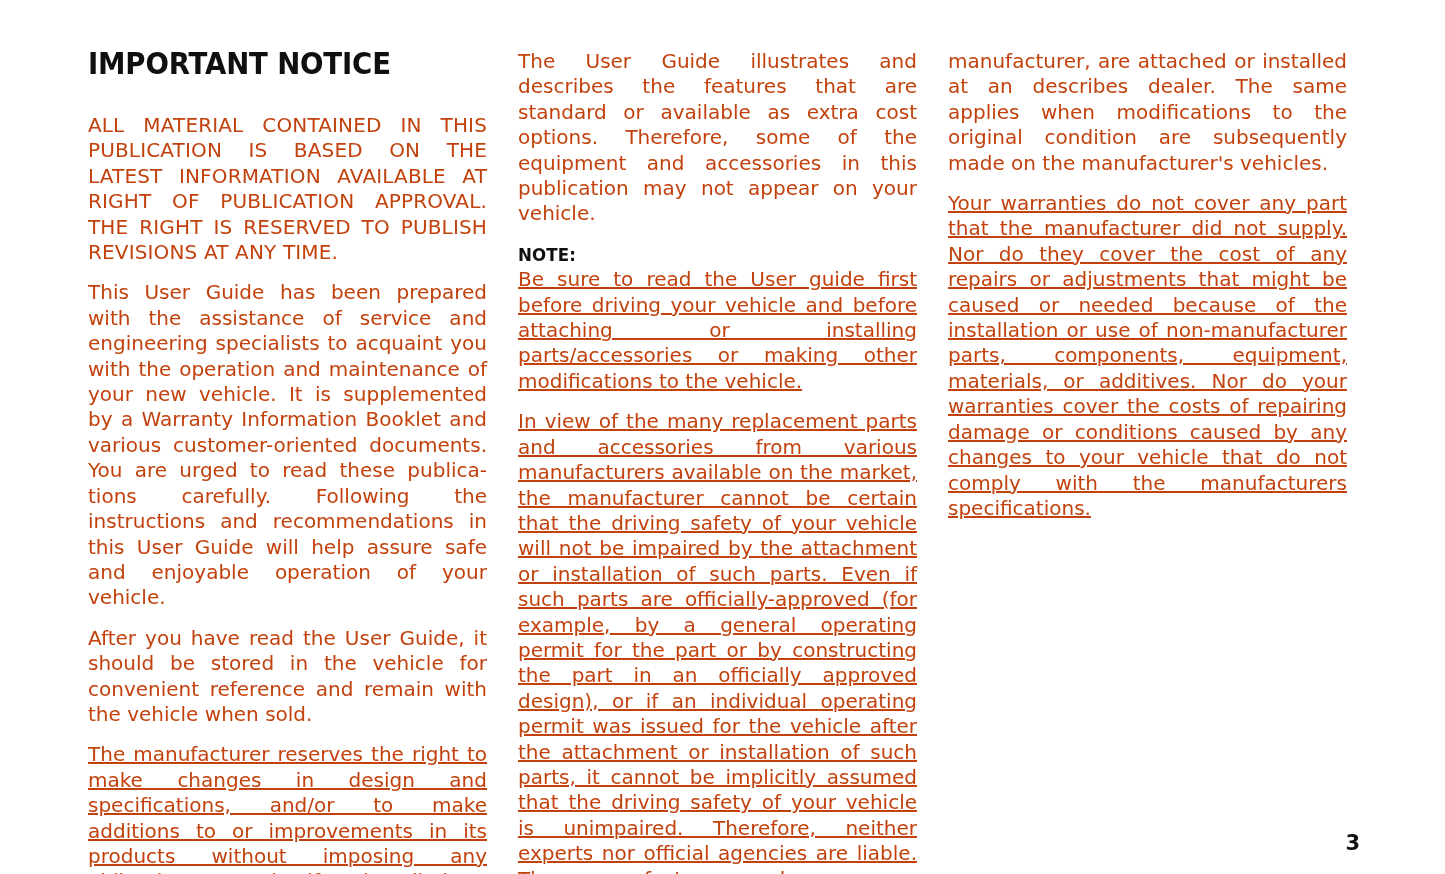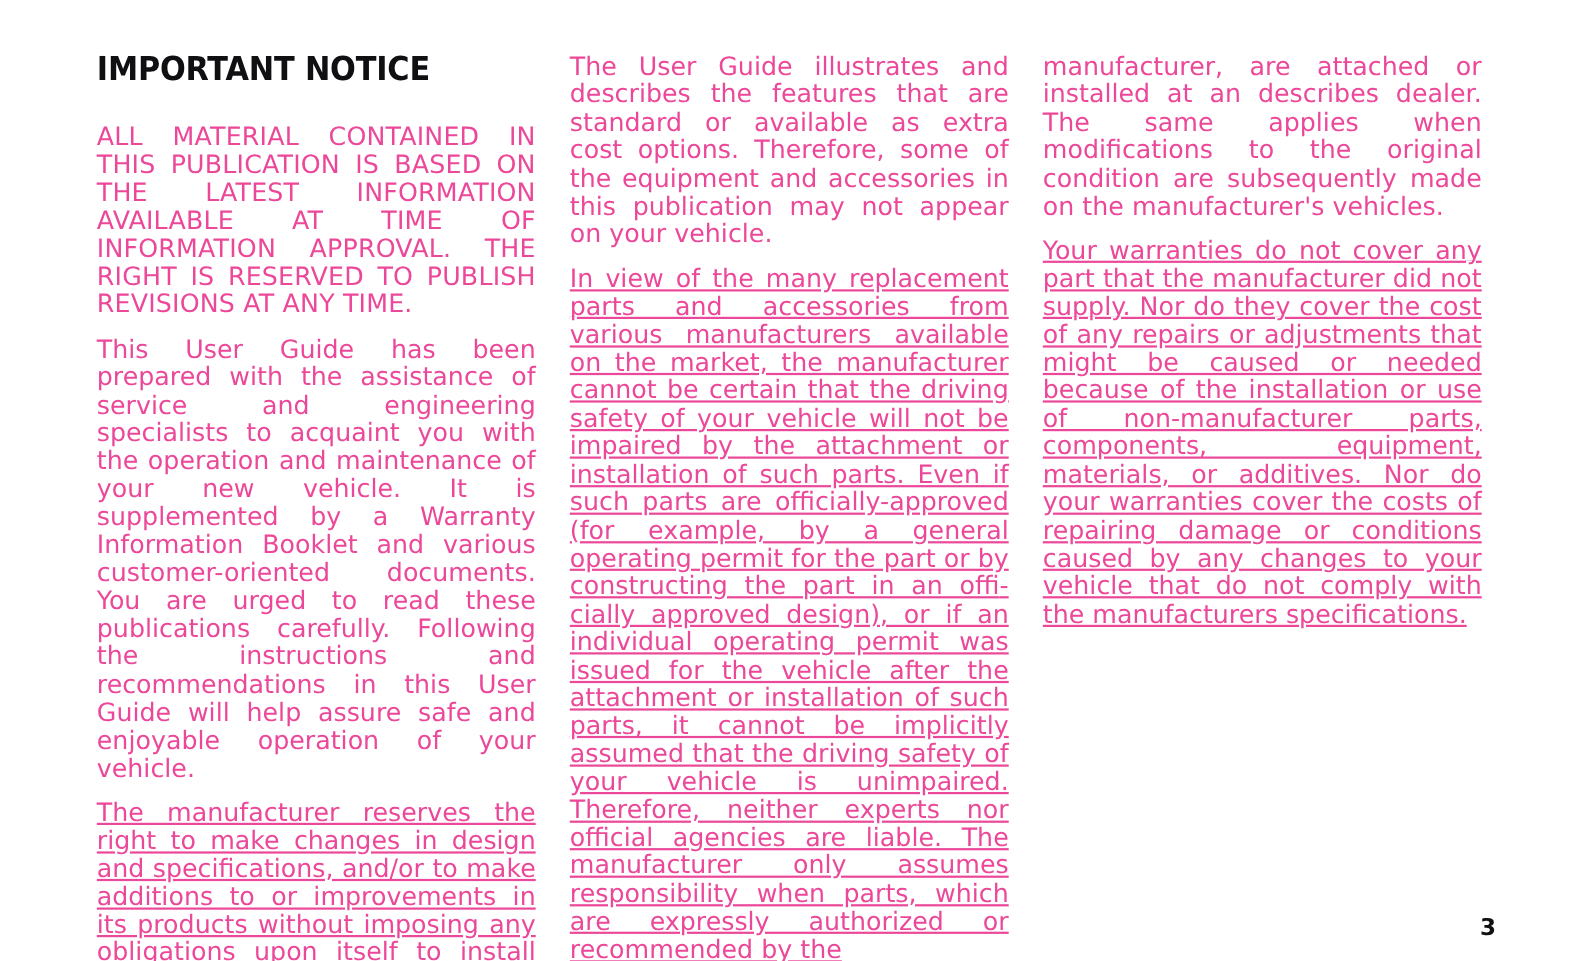--- a/index.html
+++ b/index.html
@@ -49,28 +49,28 @@
     letter-spacing: -0.2px;
     margin: 0 0 34px 0;
     text-transform: uppercase;
     transform: scaleX(0.92);
     transform-origin: left center;
     color: #101013;
   }
 
   p.para {
     margin: 0 0 15px 0;
-    font-size: 23px;
+    font-size: 20px;
     line-height: 25.4px;
     text-align: justify;
     text-justify: inter-word;
     -webkit-hyphens: manual;
     hyphens: manual;
     word-spacing: 0px;
-    color: #ec4899;
+    color: #c2410c;
   }
 
   p.para:last-child {
     margin-bottom: 0;
     text-decoration: underline;
   }
 
   
   p.para.caps {
     letter-spacing: 0.15px;
@@ -107,31 +107,36 @@
 </head>
 <body>
 
 <div class="page">
 
   <div class="columns">
 
     <div class="column">
       <h1 class="doc-heading">IMPORTANT NOTICE</h1>
 
-      <p class="para caps">ALL MATERIAL CONTAINED IN THIS PUBLICATION IS BASED ON THE LATEST INFORMATION AVAILABLE AT TIME OF INFORMATION APPROVAL. THE RIGHT IS RESERVED TO PUBLISH REVISIONS AT ANY TIME.</p>
+      <p class="para caps">ALL MATERIAL CONTAINED IN THIS PUBLICATION IS BASED ON THE LATEST INFORMATION AVAILABLE AT RIGHT OF PUBLICATION APPROVAL. THE RIGHT IS RESERVED TO PUBLISH REVISIONS AT ANY TIME.</p>
 
       <p class="para">This User Guide has been prepared with the assistance of service and engineering specialists to acquaint you with the opera­tion and maintenance of your new vehicle. It is supplemented by a Warranty Information Booklet and various customer-oriented docu­ments. You are urged to read these publica­tions carefully. Following the instructions and recommendations in this User Guide will help assure safe and enjoyable operation of your vehicle.</p>
 
+      <p class="para">After you have read the User Guide, it should be stored in the vehicle for convenient refer­ence and remain with the vehicle when sold.</p>
 
       <p class="para">The manufacturer reserves the right to make changes in design and specifications, and/or to make additions to or improvements in its products without imposing any obligations upon itself to install them on products previ­ously manufactured.</p>
     </div>
 
     <div class="column">
       <p class="para">The User Guide illustrates and describes the features that are standard or available as extra cost options. Therefore, some of the equipment and accessories in this publica­tion may not appear on your vehicle.</p>
 
+      <div style="margin-bottom:15px;">
+        <span class="note-label">NOTE:</span>
+        <p class="para note-body" style="margin-bottom:0;">Be sure to read the User guide first before driving your vehicle and before attaching or installing parts/accessories or making other modifications to the vehicle.</p>
+      </div>
 
       <p class="para">In view of the many replacement parts and accessories from various manufacturers available on the market, the manufacturer cannot be certain that the driving safety of your vehicle will not be impaired by the attachment or installation of such parts. Even if such parts are officially-approved (for example, by a general operating permit for the part or by constructing the part in an offi­cially approved design), or if an individual operating permit was issued for the vehicle after the attachment or installation of such parts, it cannot be implicitly assumed that the driving safety of your vehicle is unim­paired. Therefore, neither experts nor official agencies are liable. The manufacturer only assumes responsibility when parts, which are expressly authorized or recommended by the</p>
     </div>
 
     <div class="column">
       <p class="para">manufacturer, are attached or installed at an describes dealer. The same applies when modifications to the original condition are subsequently made on the manufacturer's vehicles.</p>
 
       <p class="para">Your warranties do not cover any part that the manufacturer did not supply. Nor do they cover the cost of any repairs or adjustments that might be caused or needed because of the installation or use of non-manufacturer parts, components, equipment, materials, or additives. Nor do your warranties cover the costs of repairing damage or conditions caused by any changes to your vehicle that do not comply with the manufacturers specifications.</p>
     </div>
 

